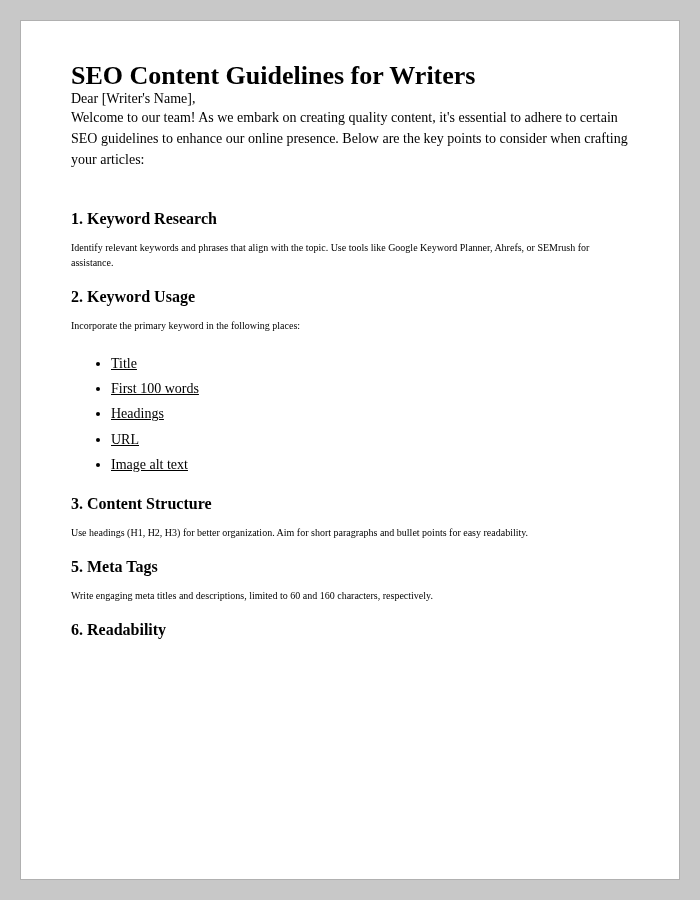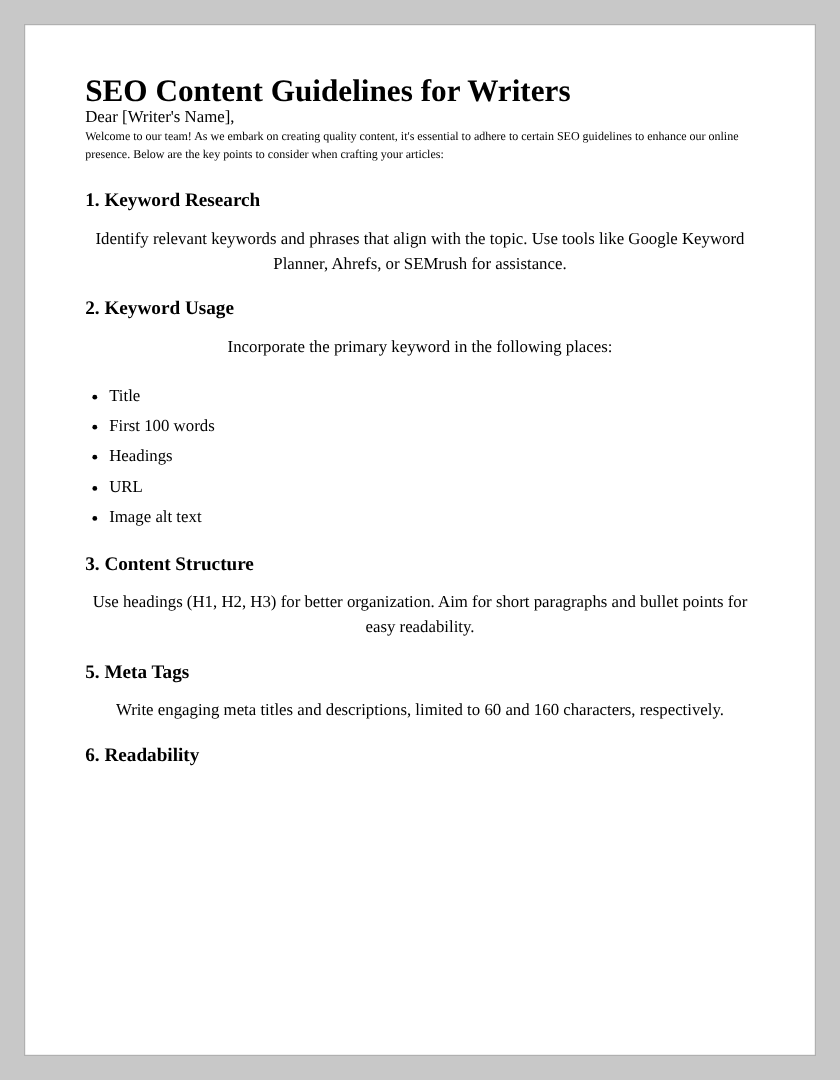--- a/index.html
+++ b/index.html
@@ -26,45 +26,45 @@
     }
     .doc-title {
       font-size: 26px;
       font-weight: bold;
       font-family: 'Times New Roman', Times, serif;
     }
     .salutation {
       font-size: 14px;
     }
     .intro-text {
-      font-size: 10px;
+      font-size: 14px;
       line-height: 1.5;
-      margin-bottom: 22px;
+      margin-bottom: 40px;
     }
     .section-heading {
       font-size: 16px;
       font-weight: bold;
       margin-bottom: 12px;
       margin-top: 4px;
       font-family: 'Times New Roman', Times, serif;
     }
     .section-body {
-      font-size: 14px;
+      font-size: 10px;
       line-height: 1.5;
       margin-bottom: 18px;
-      text-align: center;
     }
     .section-block {
       margin-bottom: 10px;
     }
     ul.keyword-list {
-      margin-left: 20px;
+      margin-left: 40px;
       margin-bottom: 18px;
       font-size: 14px;
       line-height: 1.8;
+      text-decoration: underline;
     }
     ul.keyword-list li {
       list-style-type: disc;
     }
   </style>
 </head>
 <body>
 
 <div class="document">
   <h1 class="doc-title">SEO Content Guidelines for Writers</h1>

